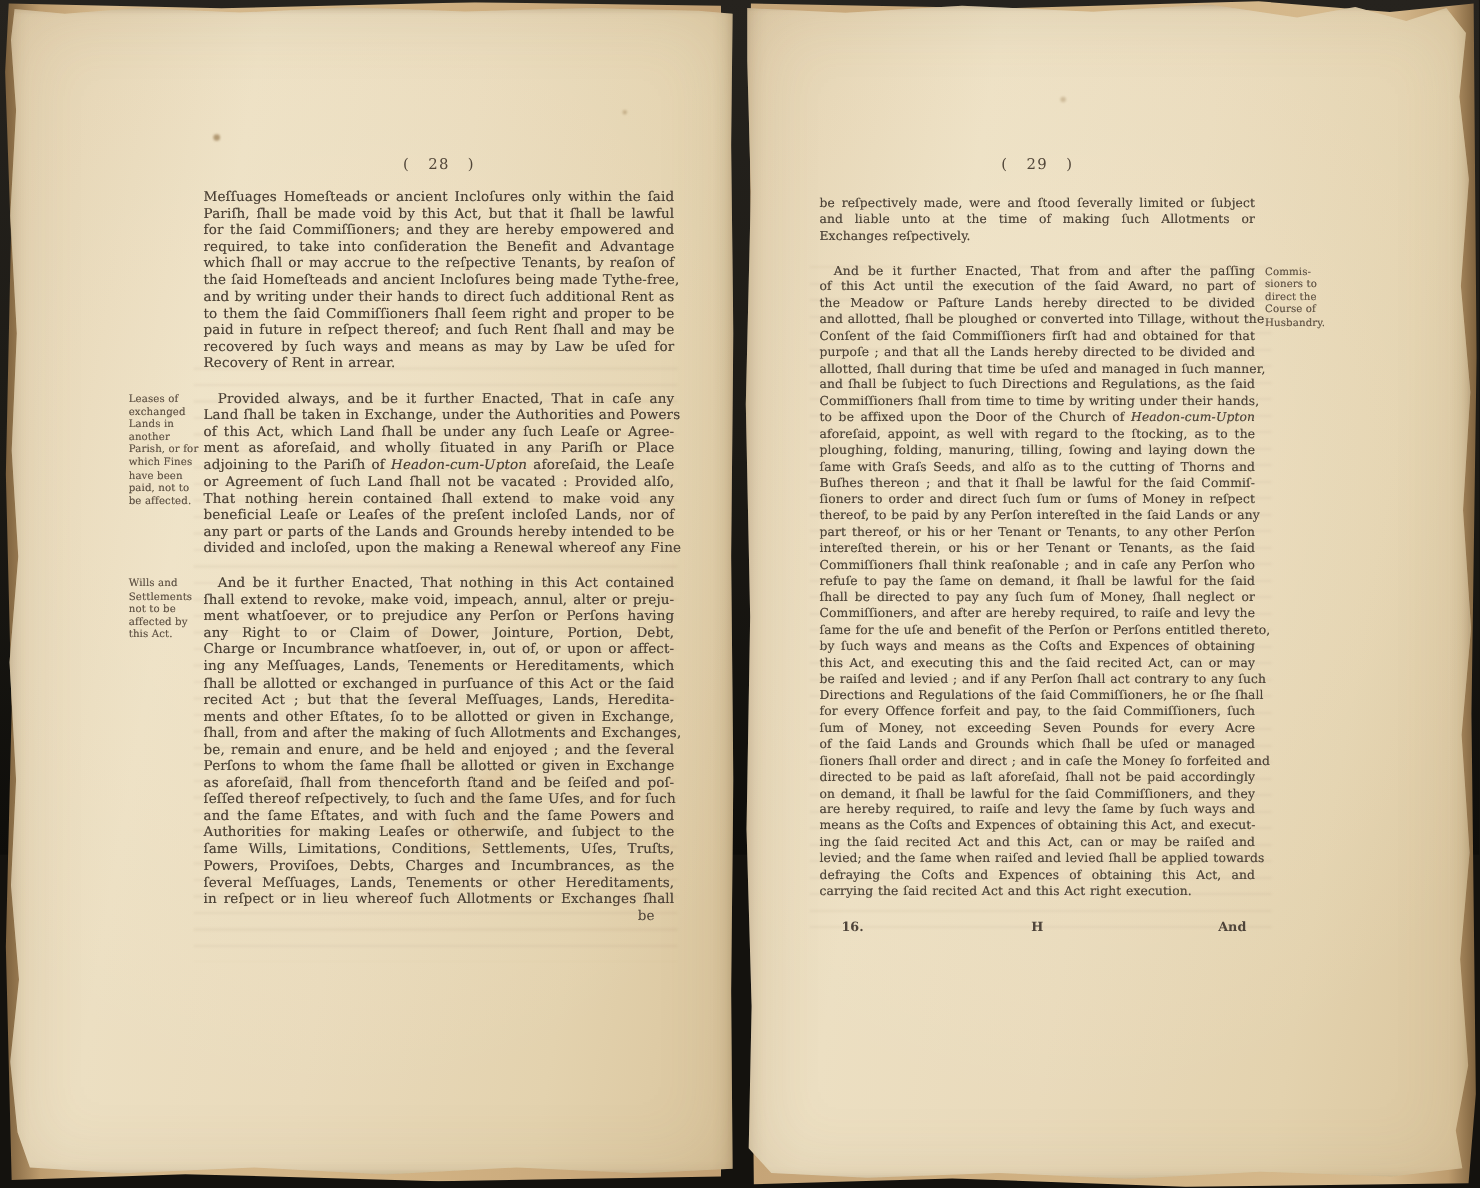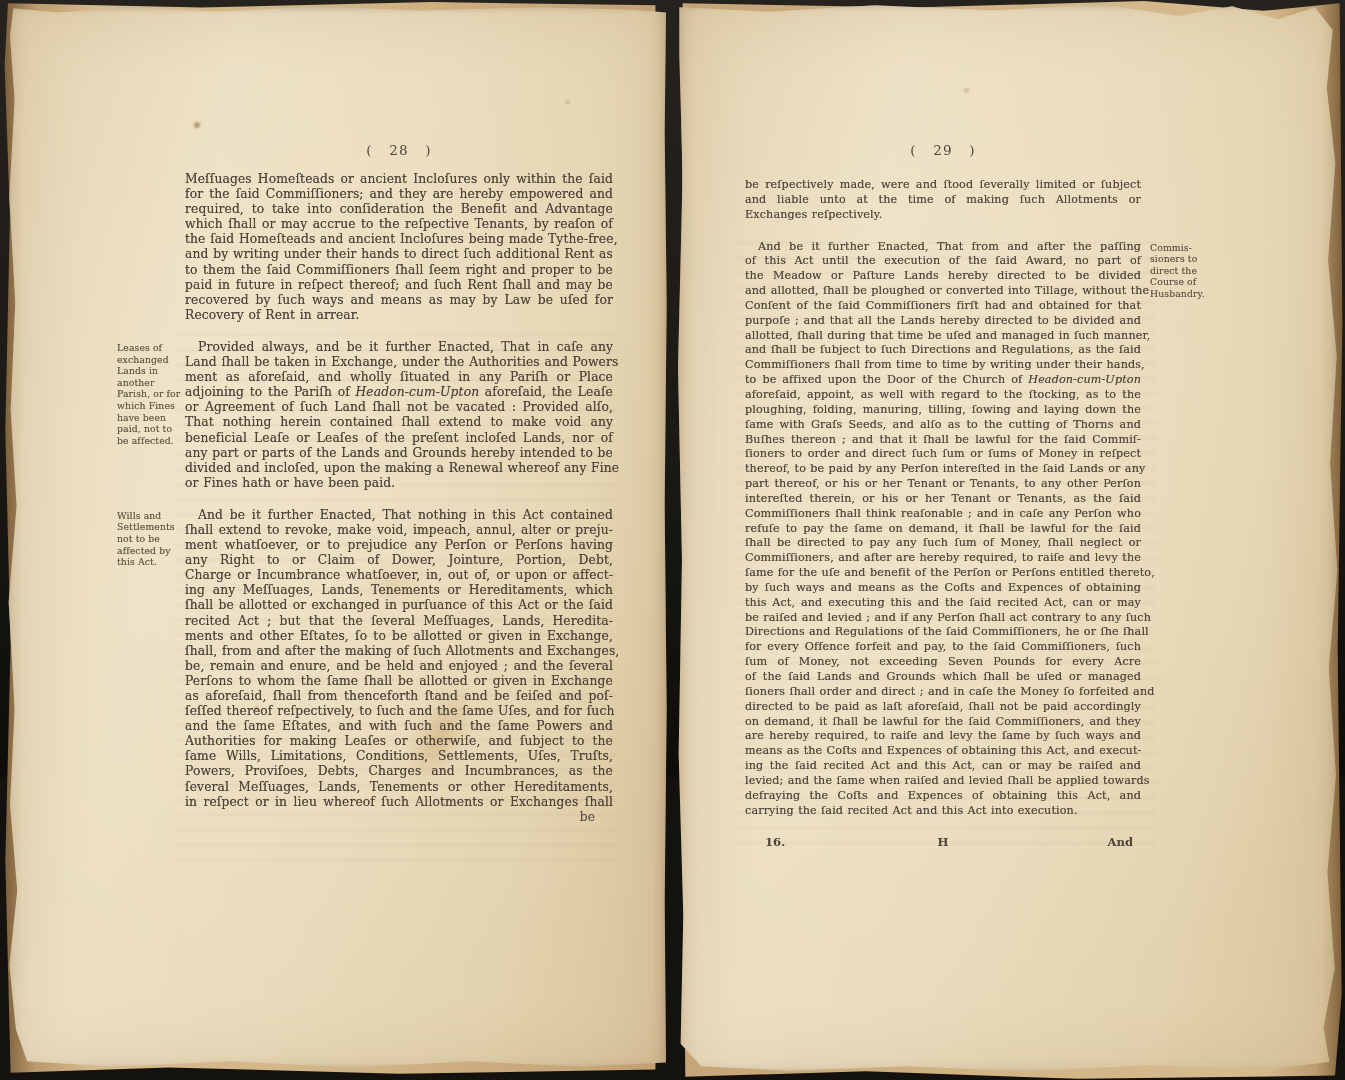--- a/index.html
+++ b/index.html
@@ -116,20 +116,21 @@
       <div class="ghost"></div>
       <div class="stain stain-a"></div>
       <div class="stain stain-b"></div>
       <div class="fox fox-1"></div>
       <div class="fox fox-2"></div>
       <div class="fox fox-4"></div>
       <div class="pagenum">(  28  )</div>
       <div class="col" id="left-paras">
           <div class="para">
             <div class="line">Meſſuages Homeſteads or ancient Incloſures only within the ſaid</div>
+            <div class="line">Pariſh, ſhall be made void by this Act, but that it ſhall be lawful</div>
             <div class="line">for the ſaid Commiſſioners; and they are hereby empowered and</div>
             <div class="line">required, to take into conſideration the Benefit and Advantage</div>
             <div class="line">which ſhall or may accrue to the reſpective Tenants, by reaſon of</div>
             <div class="line">the ſaid Homeſteads and ancient Incloſures being made Tythe-free,</div>
             <div class="line">and by writing under their hands to direct ſuch additional Rent as</div>
             <div class="line">to them the ſaid Commiſſioners ſhall ſeem right and proper to be</div>
             <div class="line">paid in future in reſpect thereof; and ſuch Rent ſhall and may be</div>
             <div class="line">recovered by ſuch ways and means as may by Law be uſed for</div>
             <div class="line short">Recovery of Rent in arrear.</div>
           </div>
@@ -138,28 +139,28 @@
 exchanged
 Lands in
 another
 Parish, or for
 which Fines
 have been
 paid, not to
 be affected.</div>
             <div class="line indent">Provided always, and be it further Enacted, That in caſe any</div>
             <div class="line">Land ſhall be taken in Exchange, under the Authorities and Powers</div>
+            <div class="line">of this Act, which Land ſhall be under any ſuch Leaſe or Agree-</div>
             <div class="line">ment as aforeſaid, and wholly ſituated in any Pariſh or Place</div>
             <div class="line">adjoining to the Pariſh of <i>Headon-cum-Upton</i> aforeſaid, the Leaſe</div>
             <div class="line">or Agreement of ſuch Land ſhall not be vacated : Provided alſo,</div>
             <div class="line">That nothing herein contained ſhall extend to make void any</div>
             <div class="line">beneficial Leaſe or Leaſes of the preſent incloſed Lands, nor of</div>
             <div class="line">any part or parts of the Lands and Grounds hereby intended to be</div>
             <div class="line">divided and incloſed, upon the making a Renewal whereof any Fine</div>
-            <div class="line short">or Fines hath or have been paid.</div>
           </div>
           <div class="para">
             <div class="margin-note">Wills and
 Settlements
 not to be
 affected by
 this Act.</div>
             <div class="line indent">And be it further Enacted, That nothing in this Act contained</div>
             <div class="line">ſhall extend to revoke, make void, impeach, annul, alter or preju-</div>
             <div class="line">ment whatſoever, or to prejudice any Perſon or Perſons having</div>
@@ -236,21 +237,21 @@
             <div class="line">ſum of Money, not exceeding Seven Pounds for every Acre</div>
             <div class="line">of the ſaid Lands and Grounds which ſhall be uſed or managed</div>
             <div class="line">ſioners ſhall order and direct ; and in caſe the Money ſo forfeited and</div>
             <div class="line">directed to be paid as laſt aforeſaid, ſhall not be paid accordingly</div>
             <div class="line">on demand, it ſhall be lawful for the ſaid Commiſſioners, and they</div>
             <div class="line">are hereby required, to raiſe and levy the ſame by ſuch ways and</div>
             <div class="line">means as the Coſts and Expences of obtaining this Act, and execut-</div>
             <div class="line">ing the ſaid recited Act and this Act, can or may be raiſed and</div>
             <div class="line">levied; and the ſame when raiſed and levied ſhall be applied towards</div>
             <div class="line">defraying the Coſts and Expences of obtaining this Act, and</div>
-            <div class="line short">carrying the ſaid recited Act and this Act into execution.</div>
+            <div class="line short">carrying the ſaid recited Act and this Act right execution.</div>
           </div>
           <div class="footer">
             <span class="sig">16.</span>
             <span class="mark">H</span>
             <span class="catch">And</span>
           </div>
         </div>
     </div>
   </div>
 

